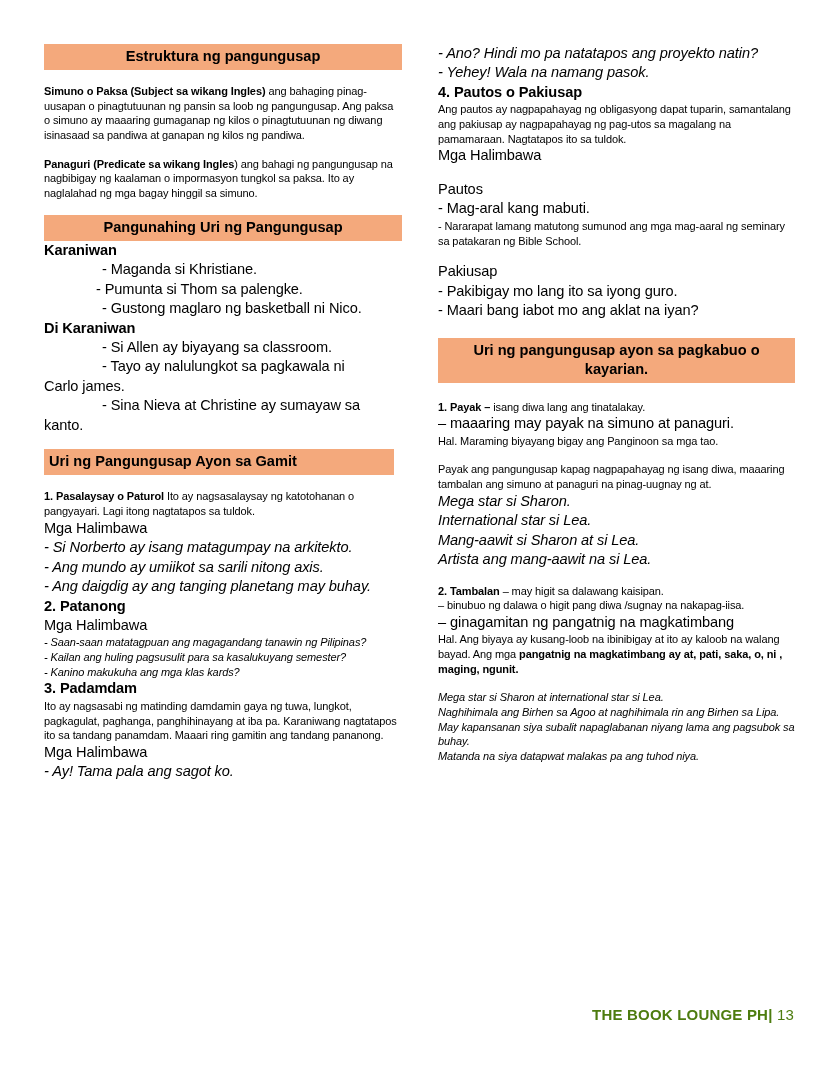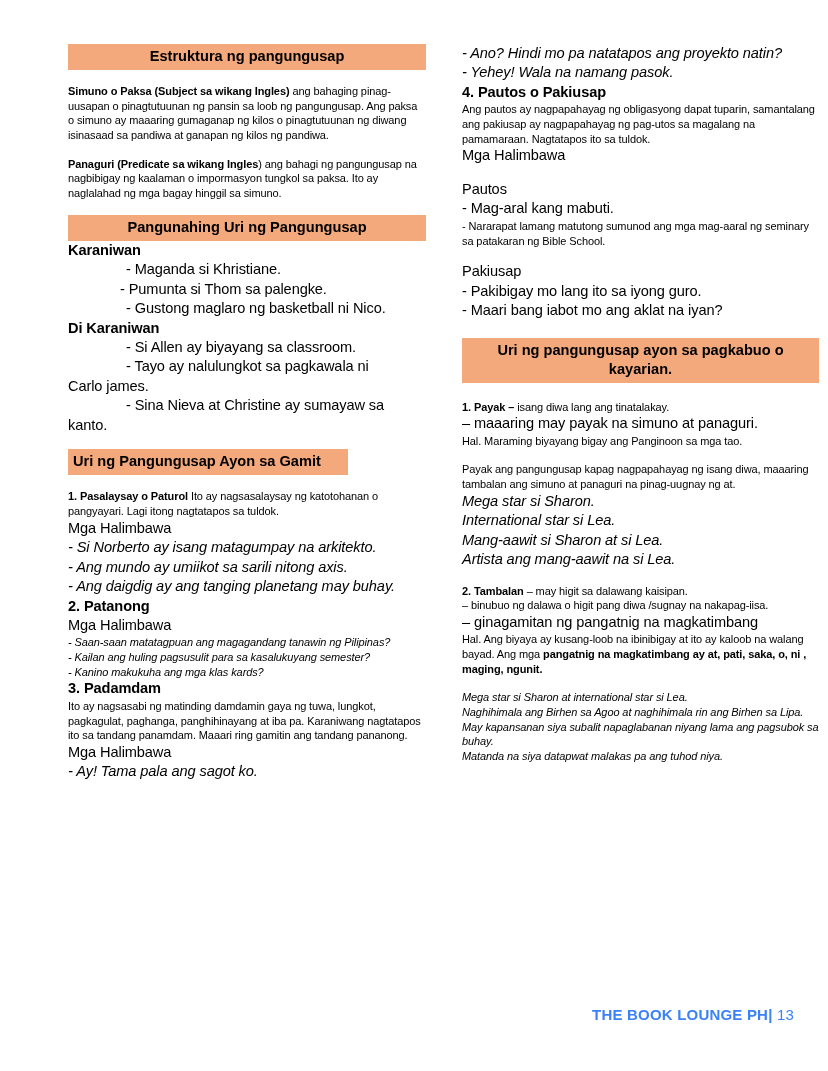--- a/index.html
+++ b/index.html
@@ -21,21 +21,20 @@
     height: 1071px;
     background: #ffffff;
     box-sizing: border-box;
     padding: 44px 34px 0 44px;
   }
   .columns {
     display: flex;
     flex-direction: row;
     align-items: flex-start;
     gap: 36px;
-    margin-left: 24px;
   }
   .col {
     width: 358px;
     flex: 0 0 358px;
   }
   .col-right {
     width: 357px;
     flex: 0 0 357px;
   }
 
@@ -49,21 +48,21 @@
     padding: 3px 6px 4px 6px;
     box-sizing: border-box;
     text-align: center;
     margin: 0;
   }
   .banner.left-align {
     text-align: left;
     padding-left: 5px;
   }
   .banner.narrow {
-    width: 280px;
+    width: 350px;
   }
 
   p, .ln {
     margin: 0;
     font-size: 14.6px;
     line-height: 1.335;
     letter-spacing: -0.1px;
   }
   .b { font-weight: bold; }
   .i { font-style: italic; }
@@ -77,21 +76,21 @@
     font-size: 11px;
     line-height: 1.335;
   }
 
   .footer {
     position: absolute;
     right: 34px;
     bottom: 48px;
     font-size: 15px;
     letter-spacing: 0.2px;
-    color: #3b82f6;
+    color: #4d7c0f;
     white-space: nowrap;
   }
   .footer .brand { font-weight: bold; }
   .footer .pg { font-weight: normal; }
 </style>
 </head>
 <body>
 
 <div class="page">
   <div class="columns">

